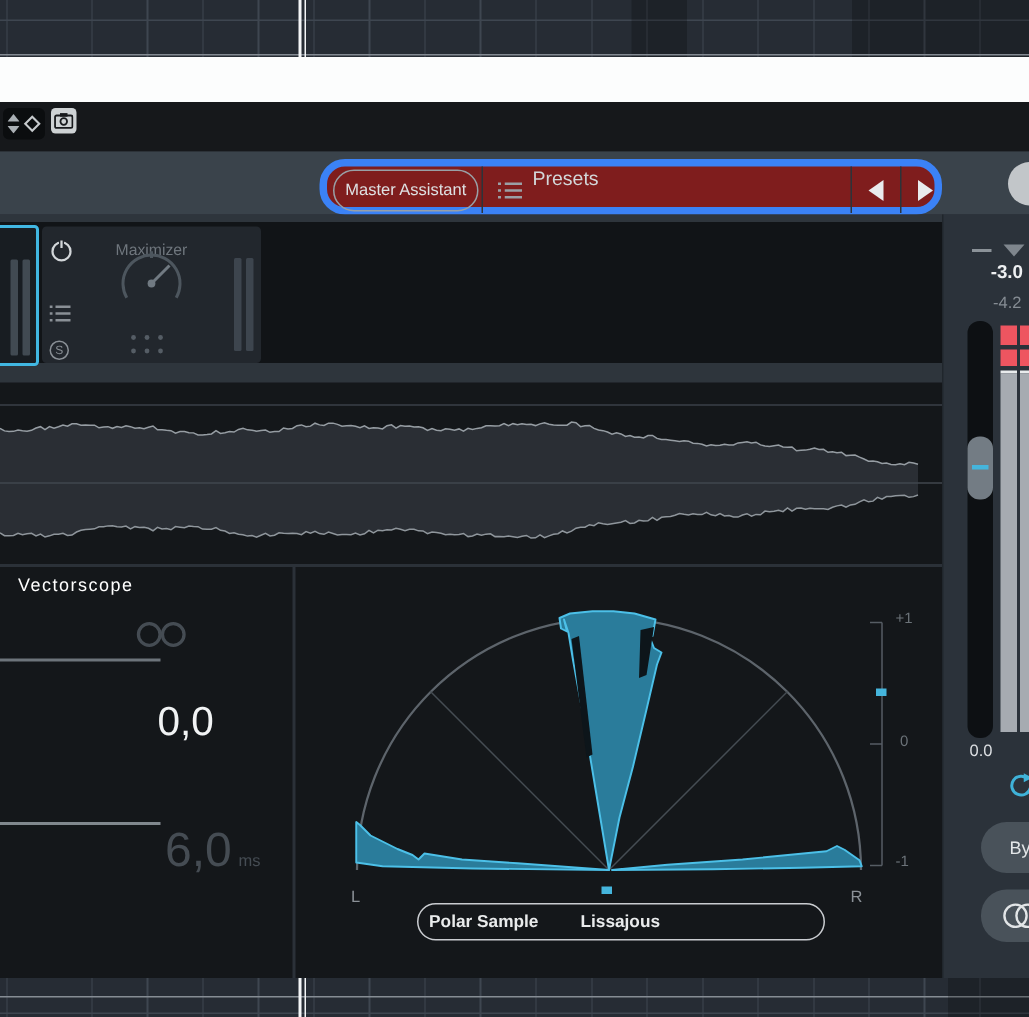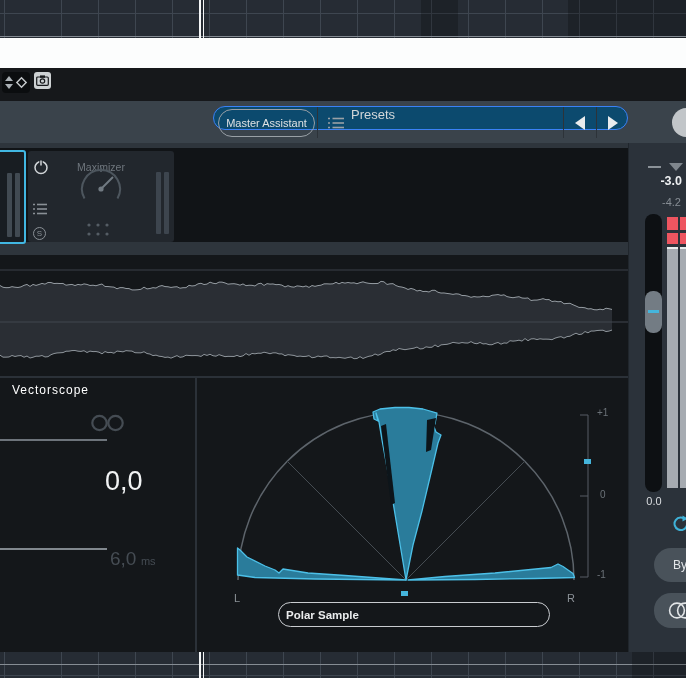--- a/index.html
+++ b/index.html
@@ -60,21 +60,21 @@
       <svg class="abs" style="left:2px;top:3px;" width="13" height="11" viewBox="0 0 13 11">
         <rect x="0.7" y="2" width="11.6" height="8.3" rx="1" fill="none" stroke="#17191c" stroke-width="1.2"></rect>
         <rect x="4" y="0.4" width="5" height="2.4" fill="#17191c"></rect>
         <circle cx="6.5" cy="6" r="2.2" fill="none" stroke="#17191c" stroke-width="1.2"></circle>
       </svg>
     </div>
   </div>
 
   <div class="abs" id="header">
 
-    <div class="abs" style="left:213px;top:5px;width:415px;height:24px;background:#0c4a6e;border:1px solid #3b82f6;border-radius:17px;box-sizing:border-box;">
+    <div class="abs" style="left:213px;top:5px;width:415px;height:37px;background:#7f1d1d;border:5px solid #3b82f6;border-radius:17px;box-sizing:border-box;">
       <div class="abs" style="left:4px;top:2px;width:95px;height:26px;border:1px solid #99a0a6;border-radius:14px;
                   display:flex;align-items:center;justify-content:center;">
         <span style="font-size:11px;color:#dee1e3;">Master Assistant</span>
       </div>
       <div class="abs" style="left:103px;top:0;width:1px;height:31px;background:#2d3339;"></div>
       <svg class="abs" style="left:114px;top:10px;" width="16" height="12" viewBox="0 0 16 12">
         <g stroke="#9aa0a6" stroke-width="1.6">
             <line x1="0" y1="1.5" x2="2" y2="1.5"></line>
             <line x1="4.5" y1="1.5" x2="16" y2="1.5"></line>
         <line x1="0" y1="6" x2="2" y2="6"></line>
@@ -160,21 +160,21 @@
       <div class="abs" style="left:195px;top:123px;width:2px;height:274px;background:#2b3138;"></div>
 
       <svg class="abs" style="left:88px;top:158px;" width="38" height="20" viewBox="0 0 38 20">
         <circle cx="11.5" cy="10" r="7.2" fill="none" stroke="#454c53" stroke-width="2.2"></circle>
         <circle cx="27.5" cy="10" r="7.2" fill="none" stroke="#454c53" stroke-width="2.2"></circle>
       </svg>
       <div class="abs" style="left:0;top:184px;width:107px;height:2px;background:#6d747b;"></div>
       <div class="abs" style="left:105px;top:211px;font-size:27px;color:#f1f3f4;">0,0</div>
       <div class="abs" style="left:0;top:293px;width:107px;height:2px;background:#81888e;"></div>
       <div class="abs" style="left:110px;top:293px;color:#454c53;">
-        <span style="font-size:19px;">6,0</span>
+        <span style="font-size:32px;">6,0</span>
         <span style="font-size:11px;">ms</span>
       </div>
 
       <div class="abs" style="left:12px;top:128px;font-size:12px;letter-spacing:1px;color:#ffffff;">Vectorscope</div>
       <svg class="abs" style="left:195px;top:123px;" width="433" height="274" viewBox="0 0 433 274">
         <path d="M43,202 A168,168 0 0 1 379,202" fill="none" stroke="#5d646b" stroke-width="1.5"></path>
         <line x1="211" y1="202" x2="92" y2="83" stroke="#454c52" stroke-width="1"></line>
         <line x1="211" y1="202" x2="330" y2="83" stroke="#454c52" stroke-width="1"></line>
         <line x1="393" y1="37" x2="393" y2="199" stroke="#565d64" stroke-width="1"></line>
         <line x1="385" y1="37" x2="393" y2="37" stroke="#565d64" stroke-width="1"></line>
@@ -195,20 +195,23 @@
       <div class="lbl" style="left:234px;top:337px;">L</div>
       <div class="lbl" style="left:567px;top:337px;">R</div>
       <div class="scale-lbl" style="left:597px;top:152px;">+1</div>
       <div class="scale-lbl" style="left:600px;top:234px;">0</div>
       <div class="scale-lbl" style="left:597px;top:314px;">-1</div>
 
       <div class="abs" style="left:278px;top:347px;width:272px;height:25px;border:1px solid #c9ccd0;border-radius:13px;box-sizing:border-box;display:flex;">
         <div class="seg" style="width:87px;">
           <span>Polar Sample</span>
         </div>
+        <div class="seg" style="width:95px;">
+          <span>Lissajous</span>
+        </div>
       </div>
     </div>
 
     <div class="abs" id="right-panel">
       <div class="abs" style="left:19px;top:23px;width:13px;height:2px;background:#8b9298;"></div>
       <div class="abs" style="left:40px;top:20px;width:0;height:0;border-left:7px solid transparent;border-right:7px solid transparent;border-top:8px solid #7f868d;"></div>
       <div class="abs" style="left:0;top:31px;width:53px;text-align:right;font-size:12.5px;font-weight:600;color:#edeff1;">-3.0</div>
       <div class="abs" style="left:0;top:53px;width:52px;text-align:right;font-size:11px;color:#868d94;">-4.2</div>
 
       <div class="abs" style="left:16px;top:71px;width:17px;height:278px;background:#0d1013;border-radius:8px;">

